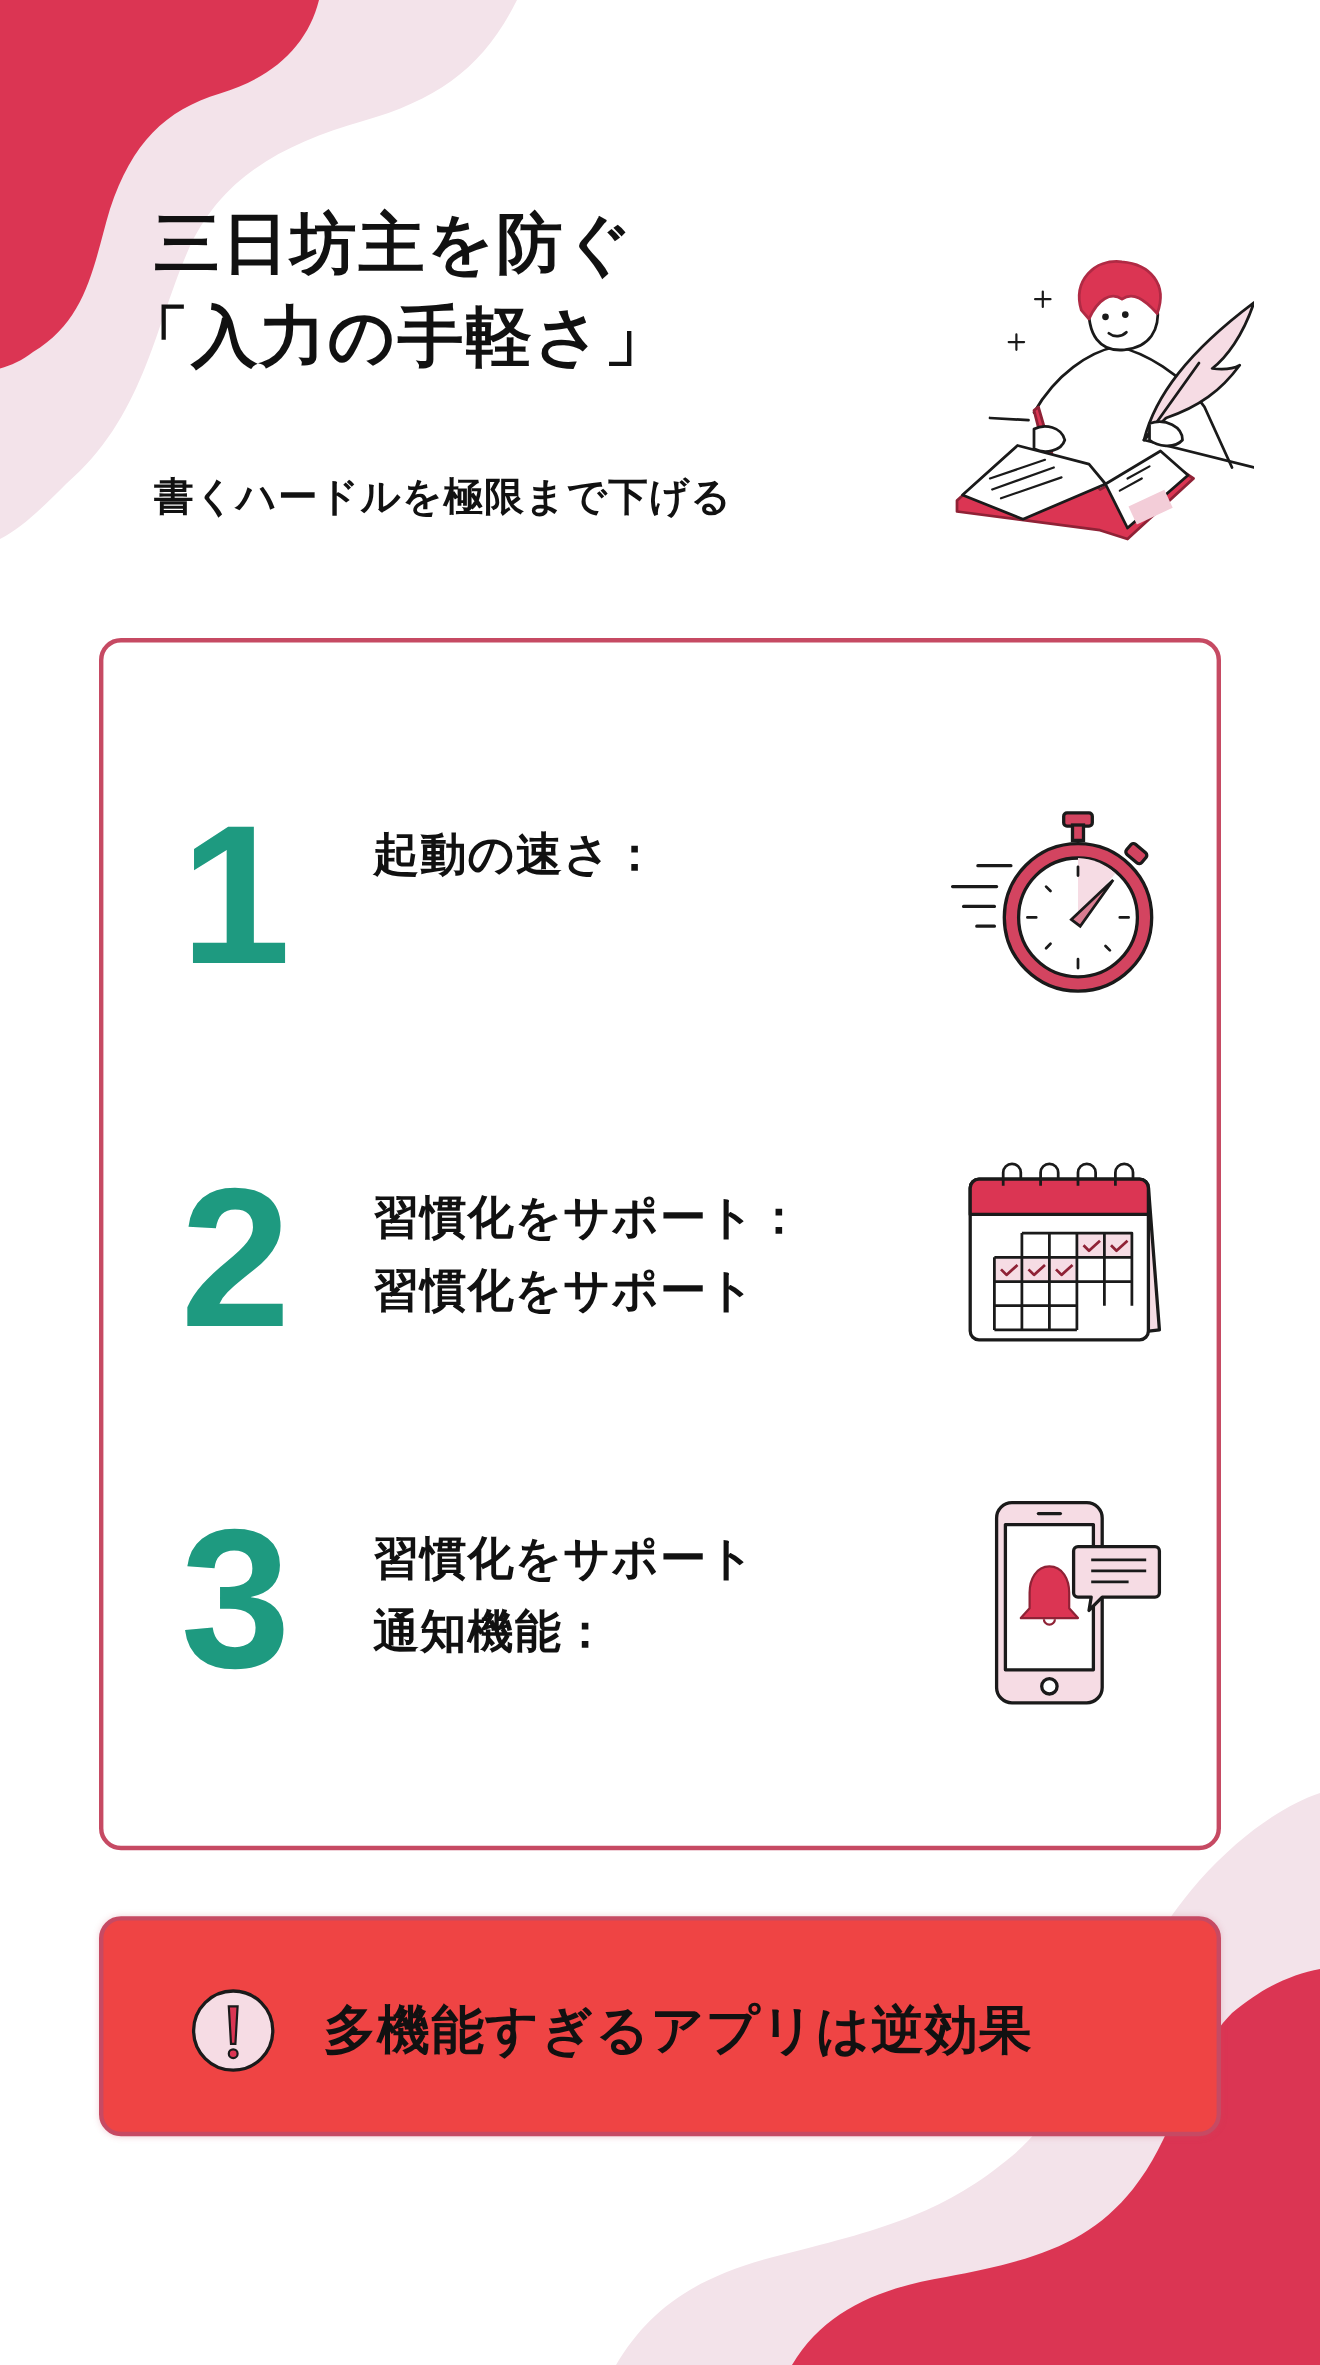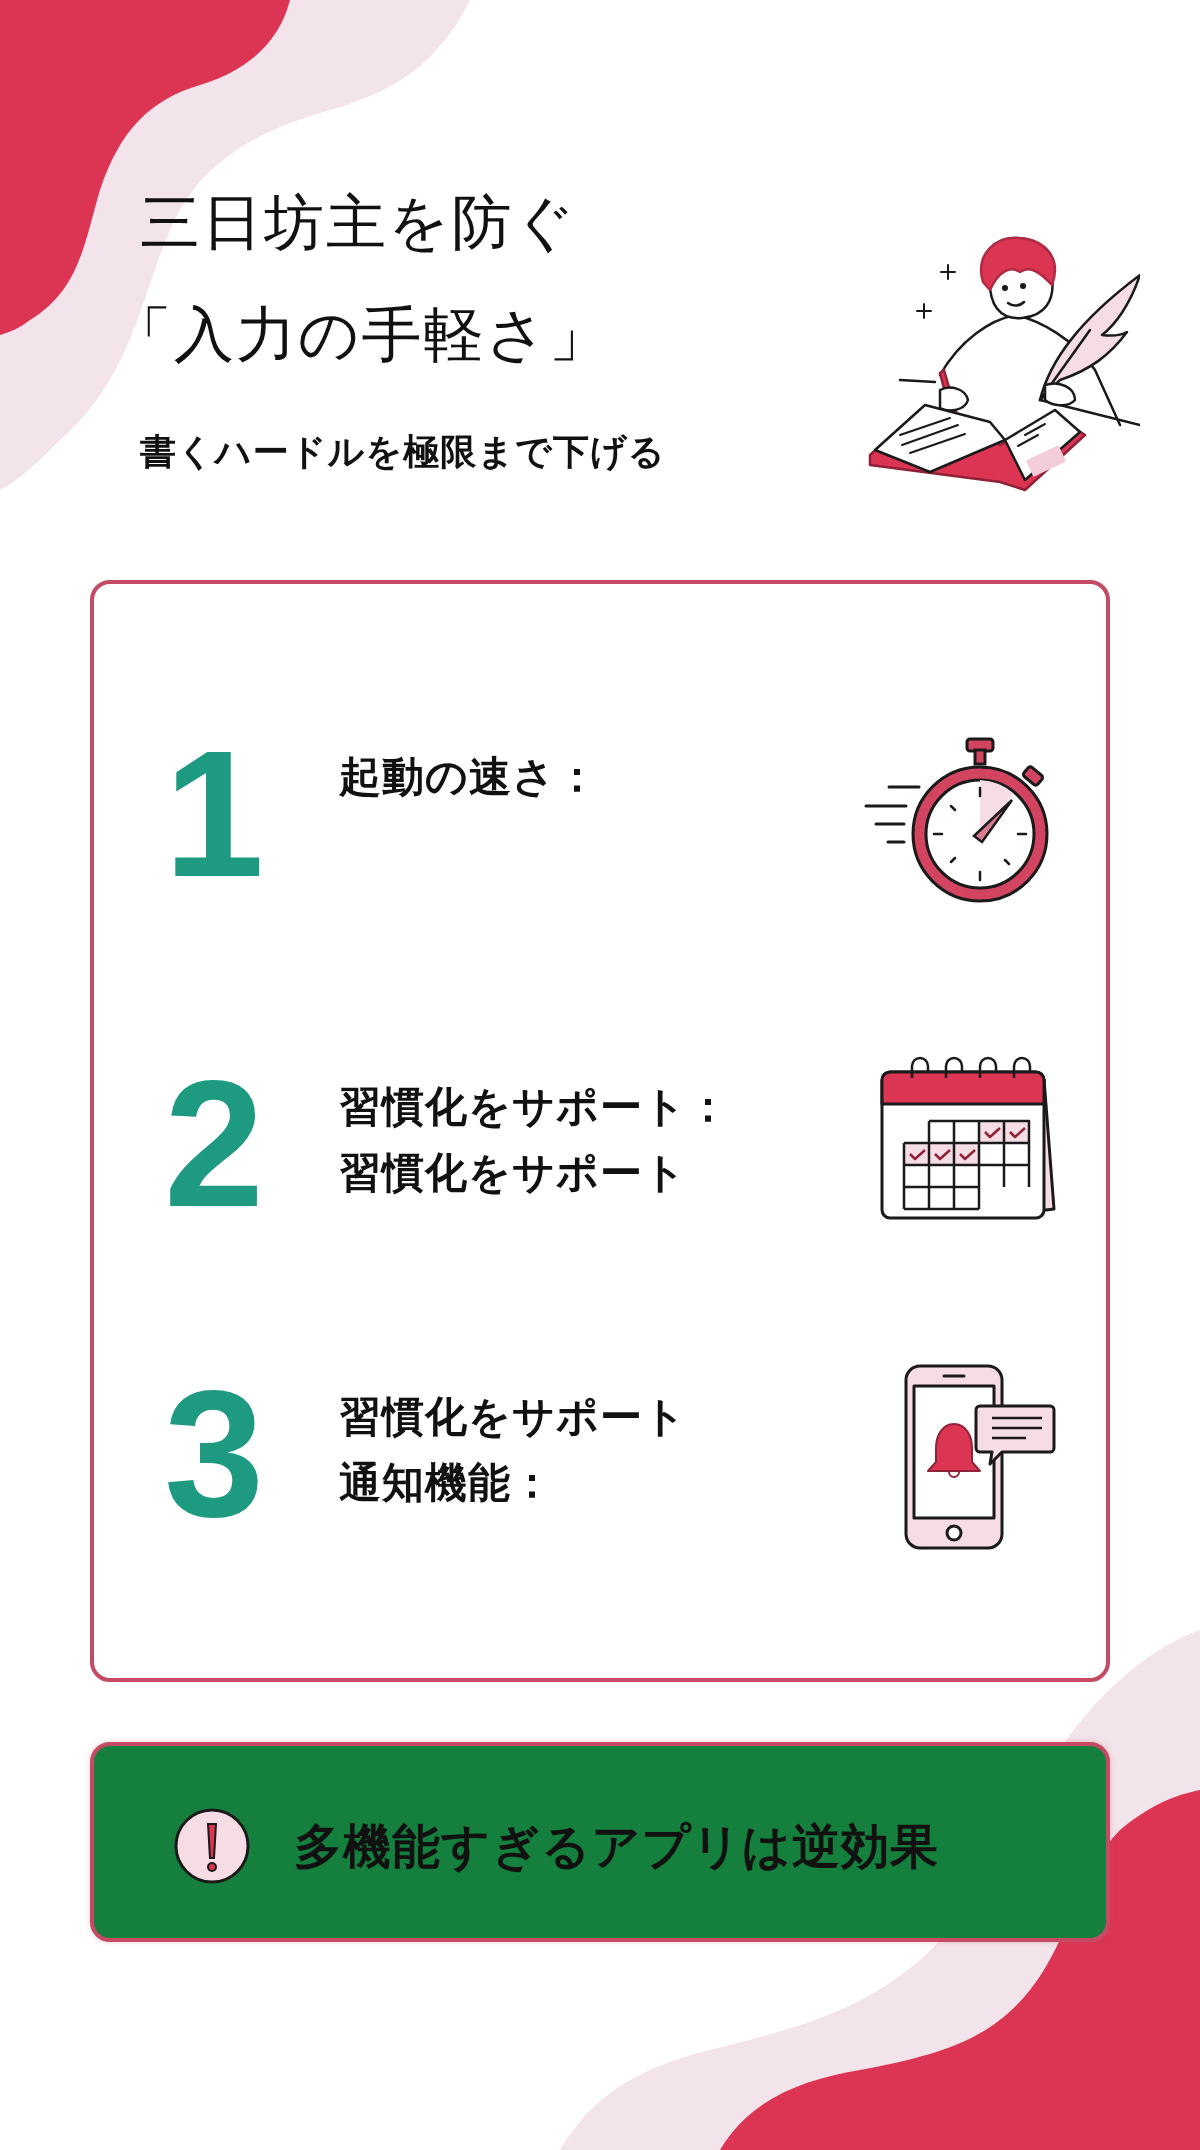--- a/index.html
+++ b/index.html
@@ -6,23 +6,23 @@
   html, body { width: 1200px; height: 2150px; overflow: hidden; background: #ffffff; }
   body { position: relative; font-family: "DejaVu Sans", "Liberation Sans", sans-serif; color: #111111; }
 
   .bg-shape { position: absolute; pointer-events: none; }
   .bg-top { left: 0; top: 0; width: 560px; height: 520px; }
   .bg-bottom { right: 0; bottom: 0; width: 640px; height: 520px; }
 
   .header { position: absolute; left: 0; top: 0; width: 1200px; height: 560px; }
   .title {
     position: absolute; left: 140px; top: 180px;
-    font-size: 60px; font-weight: normal; line-height: 84px; letter-spacing: 2px;
+    font-size: 60px; font-weight: bold; line-height: 84px; letter-spacing: 2px;
   }
-  .title .line2 { margin-left: -28px; display: block; margin-top: 28px; }
+  .title .line2 { margin-left: -28px; display: block; }
   .subtitle {
     position: absolute; left: 140px; top: 428px;
     font-size: 36px; font-weight: bold; letter-spacing: 1px; font-family: Liberation Mono, monospace;
   }
   .hero { position: absolute; left: 840px; top: 210px; width: 300px; height: 290px; }
 
   .card {
     position: absolute; left: 90px; top: 580px; width: 1020px; height: 1102px;
     border: 4px solid #c64a63; border-radius: 20px; background: #ffffff;
   }
@@ -40,21 +40,21 @@
     font-size: 42px; font-weight: bold; line-height: 66px; letter-spacing: 1px; margin-left: 25px;
   }
   .item-text span { display: block; }
   .item-icon { position: absolute; }
   .item-1 .item-icon { left: 760px; top: 10px; width: 220px; height: 180px; }
   .item-2 .item-icon { left: 760px; top: 0; width: 220px; height: 200px; }
   .item-3 .item-icon { left: 770px; top: -10px; width: 220px; height: 230px; }
 
   .warning {
     position: absolute; left: 90px; top: 1742px; width: 1020px; height: 200px;
-    border: 4px solid #c64a63; border-radius: 20px; background: #15803d;
+    border: 4px solid #c64a63; border-radius: 20px; background: #ef4444;
     box-shadow: 0 0 6px rgba(198,74,99,0.25);
   }
   .warn-icon { position: absolute; left: 78px; top: 60px; width: 80px; height: 80px; }
   .warn-text {
     position: absolute; left: 200px; top: 62px;
     font-size: 48px; font-weight: bold; letter-spacing: 1px; line-height: 76px;
   }
 </style>
 </head>
 <body>

